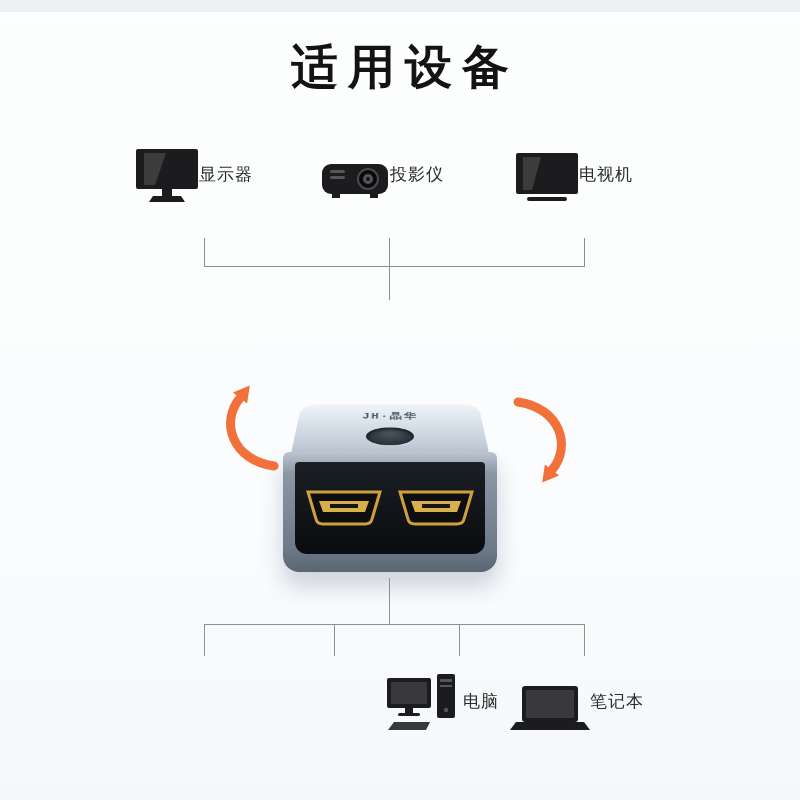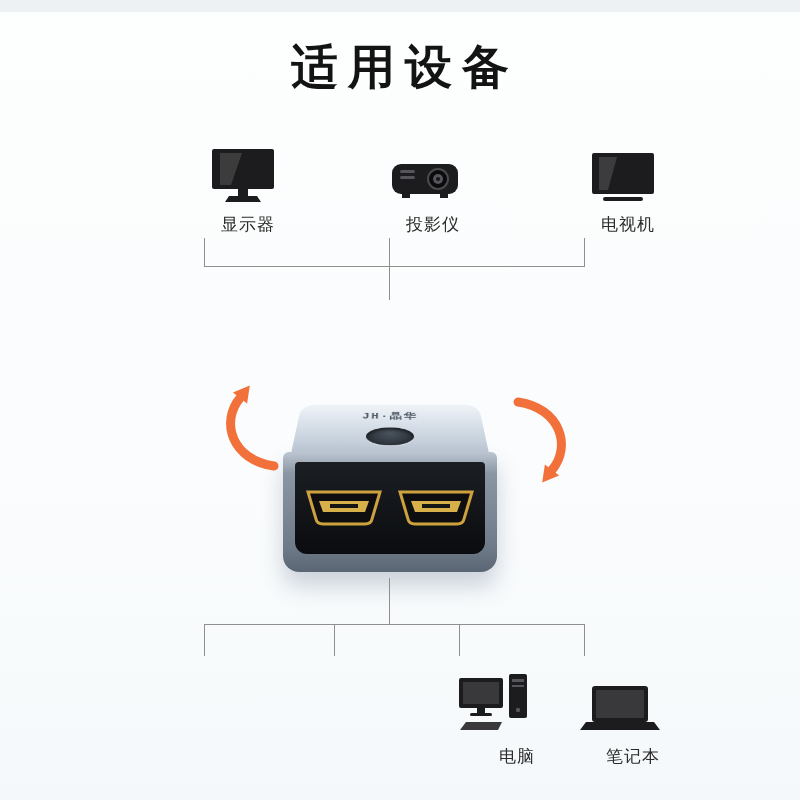--- a/index.html
+++ b/index.html
@@ -14,21 +14,21 @@
     background:linear-gradient(180deg,#fdfefe 0%,#fafcfd 60%,#f5f8fa 100%);
     font-family:Liberation Mono, monospace;
     overflow:hidden;
   }
   .title{
     position:absolute;top:24px;left:0;width:100%;margin:0;
     text-align:center;font-size:47px;font-weight:700;color:#131313;
     letter-spacing:10px;text-indent:10px;
   }
   
-  .device{position:absolute;width:140px;display:flex;flex-direction:column;align-items:flex-end;}
+  .device{position:absolute;width:140px;display:flex;flex-direction:row;align-items:center;}
   .device .icon-wrap{height:66px;display:flex;align-items:flex-end;justify-content:center;}
   .device .label{margin-top:9px;font-size:17px;color:#2b2b2b;letter-spacing:1px;text-align:center;line-height:25px;}
   .dev-top{top:126px;}
   .dev-bottom{top:648px;width:150px;}
   .dev-bottom .icon-wrap{height:76px;}
   
   .line{position:absolute;background:var(--line);}
   .l-stub-t1{left:204px;top:226px;width:1px;height:28px;}
   .l-stub-t2{left:389px;top:226px;width:1px;height:28px;}
   .l-stub-t3{left:584px;top:226px;width:1px;height:28px;}

